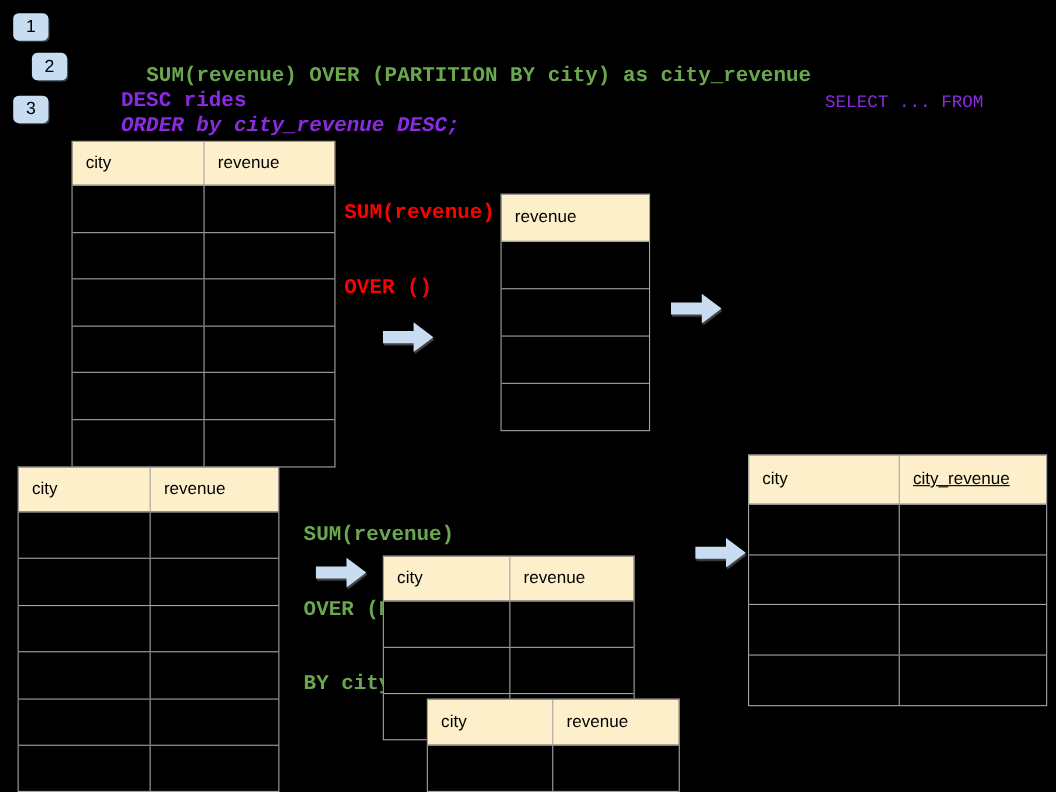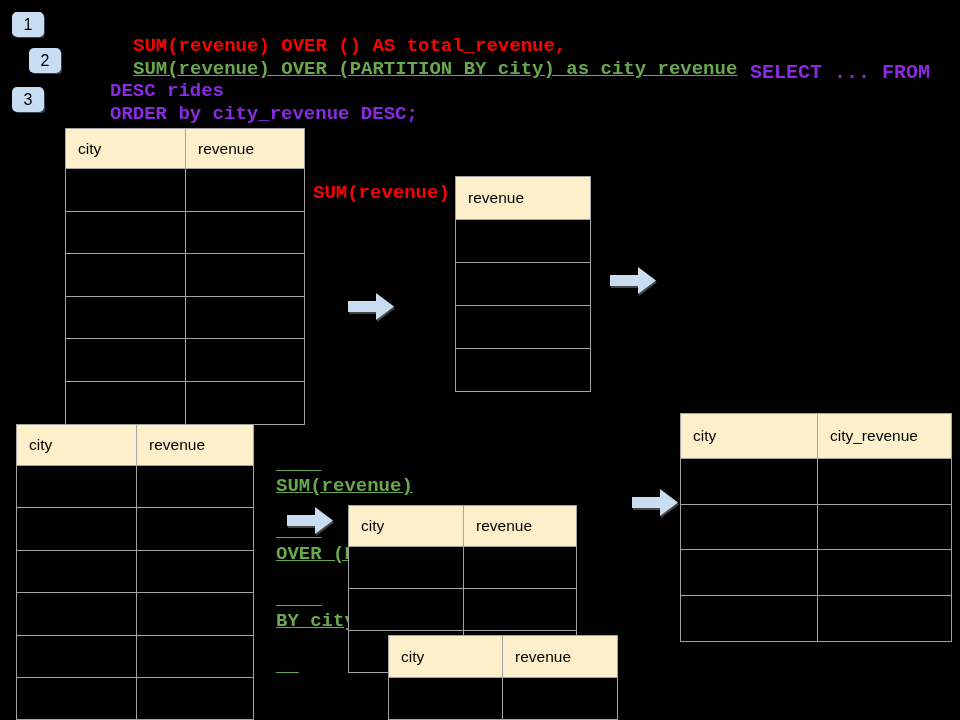--- a/index.html
+++ b/index.html
@@ -17,25 +17,25 @@
     box-shadow:2px 2px 0 -1px rgba(60,80,95,0.85);
   }
   
   .code-line {
     position:absolute; white-space:pre;
     font-family:"Liberation Mono", monospace;
     font-weight:bold; font-size:19px; line-height:22px;
   }
   .c-purple { color:var(--purple); }
   .c-red    { color:var(--red); }
-  .c-green  { color:var(--green);text-decoration:underline; }
+  .c-green  { color:var(--green); }
   .from-note {
-    position:absolute; left:750px; top:23px; white-space:pre;
+    position:absolute; left:750px; top:43px; white-space:pre;
     font-family:"Liberation Mono", monospace;
-    font-weight:bold; font-size:20px; line-height:20px;
+    font-weight:normal; font-size:16px; line-height:20px;
     color:var(--purple);
   }
   .annot {
     position:absolute; white-space:pre;
     font-family:"Liberation Mono", monospace;
     font-weight:bold; font-size:19px; line-height:22.5px;
   }
   
   .dtable {
     position:absolute; box-sizing:border-box;
@@ -60,31 +60,31 @@
 </style>
 </head>
 <body>
 
 <div id="canvas">
 
   <div class="badge" style="left:12px; top:12px;">1</div>
   <div class="badge" style="left:29px; top:48px;">2</div>
   <div class="badge" style="left:12px; top:87px;">3</div>
 
-  <div class="code-line c-red" style="left:133px; top:35px;">SUM(revenue) OVER () AS total_revenue,</div>
   <div class="code-line c-green" style="left:133px; top:58px;">SUM(revenue) OVER (PARTITION BY city) as city_revenue</div>
   <div class="code-line c-purple" style="left:110px; top:80px;">DESC rides</div>
-  <div class="code-line c-purple" style="left:110px; top:103px;">ORDER by city_revenue DESC;</div>
+  <div class="code-line c-purple" style="left:110px; top:103px;font-style:italic;">ORDER by city_revenue DESC;</div>
 
   <div class="from-note">
     <div>SELECT ... FROM</div>
   </div>
 
   <div class="annot c-red" style="left:313px; top:137px;">
     <div>SUM(revenue)</div>
+    <div>OVER ()</div>
   </div>
   <div class="annot c-green" style="left:276px; top:430px;">
     <div>SUM(revenue)</div>
     <div>OVER (PARTITION</div>
     <div>BY city)</div>
   </div>
 
   <div class="dtable" style="left:65px;  top:128px; width:240px;">
       <div class="thead" style="height: 39px;">
         <div class="th" style="width: 120px;">city</div>
@@ -192,21 +192,21 @@
       <div class="tr" style="height: 41px;">
         <div class="td" style="width: 114px;"></div>
         <div class="td" style="flex: 1 1 0%;"></div>
       </div>
       <div class="tr" style="height: 41px;"></div>
     </div>
 
   <div class="dtable" style="left:680px; top:413px; width:272px;">
       <div class="thead" style="height: 44px;">
         <div class="th" style="width: 137px;">city</div>
-        <div class="th" style="flex: 1 1 0%;">city_revenue</div>
+        <div class="th" style="flex: 1 1 0%; text-decoration: underline;">city_revenue</div>
       </div>
       <div class="tr" style="height: 44.7px;">
         <div class="td" style="width: 137px;"></div>
         <div class="td" style="flex: 1 1 0%;"></div>
       </div>
       <div class="tr" style="height: 44.7px;">
         <div class="td" style="width: 137px;"></div>
         <div class="td" style="flex: 1 1 0%;"></div>
       </div>
       <div class="tr" style="height: 44.7px;">

